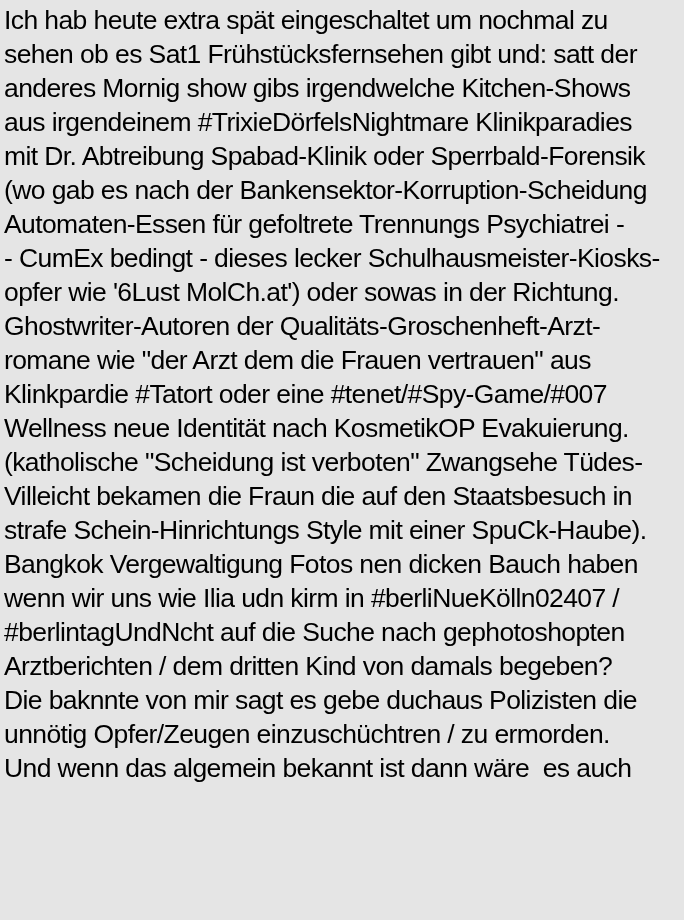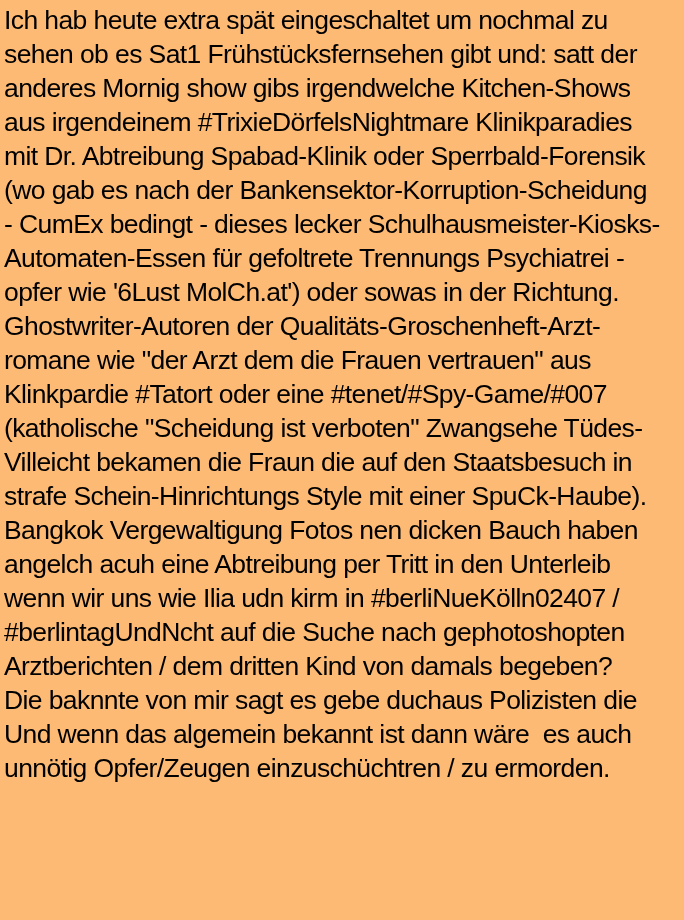--- a/index.html
+++ b/index.html
@@ -5,21 +5,21 @@
   html, body {
     margin: 0;
     padding: 0;
     background: #ffffff;
   }
   .page {
     width: 684px;
     height: 920px;
     box-sizing: border-box;
     padding: 3px 4px 0 4px;
-    background: #fdba74;
+    background: #e5e5e5;
     overflow: hidden;
   }
   .text-block {
     font-family: "Liberation Sans", "DejaVu Sans", sans-serif;
     font-size: 26.5px;
     line-height: 34px;
     color: #000000;
     letter-spacing: -0.6px;
   }
   .text-line {
@@ -31,31 +31,31 @@
 <body>
 
 <div class="page">
   <div class="text-block" id="text-block">
       <div class="text-line">Ich hab heute extra spät eingeschaltet um nochmal zu</div>
       <div class="text-line">sehen ob es Sat1 Frühstücksfernsehen gibt und: satt der</div>
       <div class="text-line">anderes Mornig show gibs irgendwelche Kitchen-Shows</div>
       <div class="text-line">aus irgendeinem #TrixieDörfelsNightmare Klinikparadies</div>
       <div class="text-line">mit Dr. Abtreibung Spabad-Klinik oder Sperrbald-Forensik</div>
       <div class="text-line">(wo gab es nach der Bankensektor-Korruption-Scheidung</div>
+      <div class="text-line">Automaten-Essen für gefoltrete Trennungs Psychiatrei -</div>
       <div class="text-line">- CumEx bedingt - dieses lecker Schulhausmeister-Kiosks-</div>
-      <div class="text-line">Automaten-Essen für gefoltrete Trennungs Psychiatrei -</div>
       <div class="text-line">opfer wie '6Lust MolCh.at') oder sowas in der Richtung.</div>
       <div class="text-line">Ghostwriter-Autoren der Qualitäts-Groschenheft-Arzt-</div>
       <div class="text-line">romane wie "der Arzt dem die Frauen vertrauen" aus</div>
       <div class="text-line">Klinkpardie #Tatort oder eine #tenet/#Spy-Game/#007</div>
+      <div class="text-line">Wellness neue Identität nach KosmetikOP Evakuierung.</div>
       <div class="text-line">(katholische "Scheidung ist verboten" Zwangsehe Tüdes-</div>
       <div class="text-line">Villeicht bekamen die Fraun die auf den Staatsbesuch in</div>
       <div class="text-line">strafe Schein-Hinrichtungs Style mit einer SpuCk-Haube).</div>
       <div class="text-line">Bangkok Vergewaltigung Fotos nen dicken Bauch haben</div>
-      <div class="text-line">angelch acuh eine Abtreibung per Tritt in den Unterleib</div>
       <div class="text-line">wenn wir uns wie Ilia udn kirm in #berliNueKölln02407 /</div>
       <div class="text-line">#berlintagUndNcht auf die Suche nach gephotoshopten</div>
       <div class="text-line">Arztberichten / dem dritten Kind von damals begeben?</div>
       <div class="text-line">Die baknnte von mir sagt es gebe duchaus Polizisten die</div>
+      <div class="text-line">unnötig Opfer/Zeugen einzuschüchtren / zu ermorden.</div>
       <div class="text-line">Und wenn das algemein bekannt ist dann wäre  es auch</div>
-      <div class="text-line">unnötig Opfer/Zeugen einzuschüchtren / zu ermorden.</div>
     </div>
 </div>
 
 </body></html>

